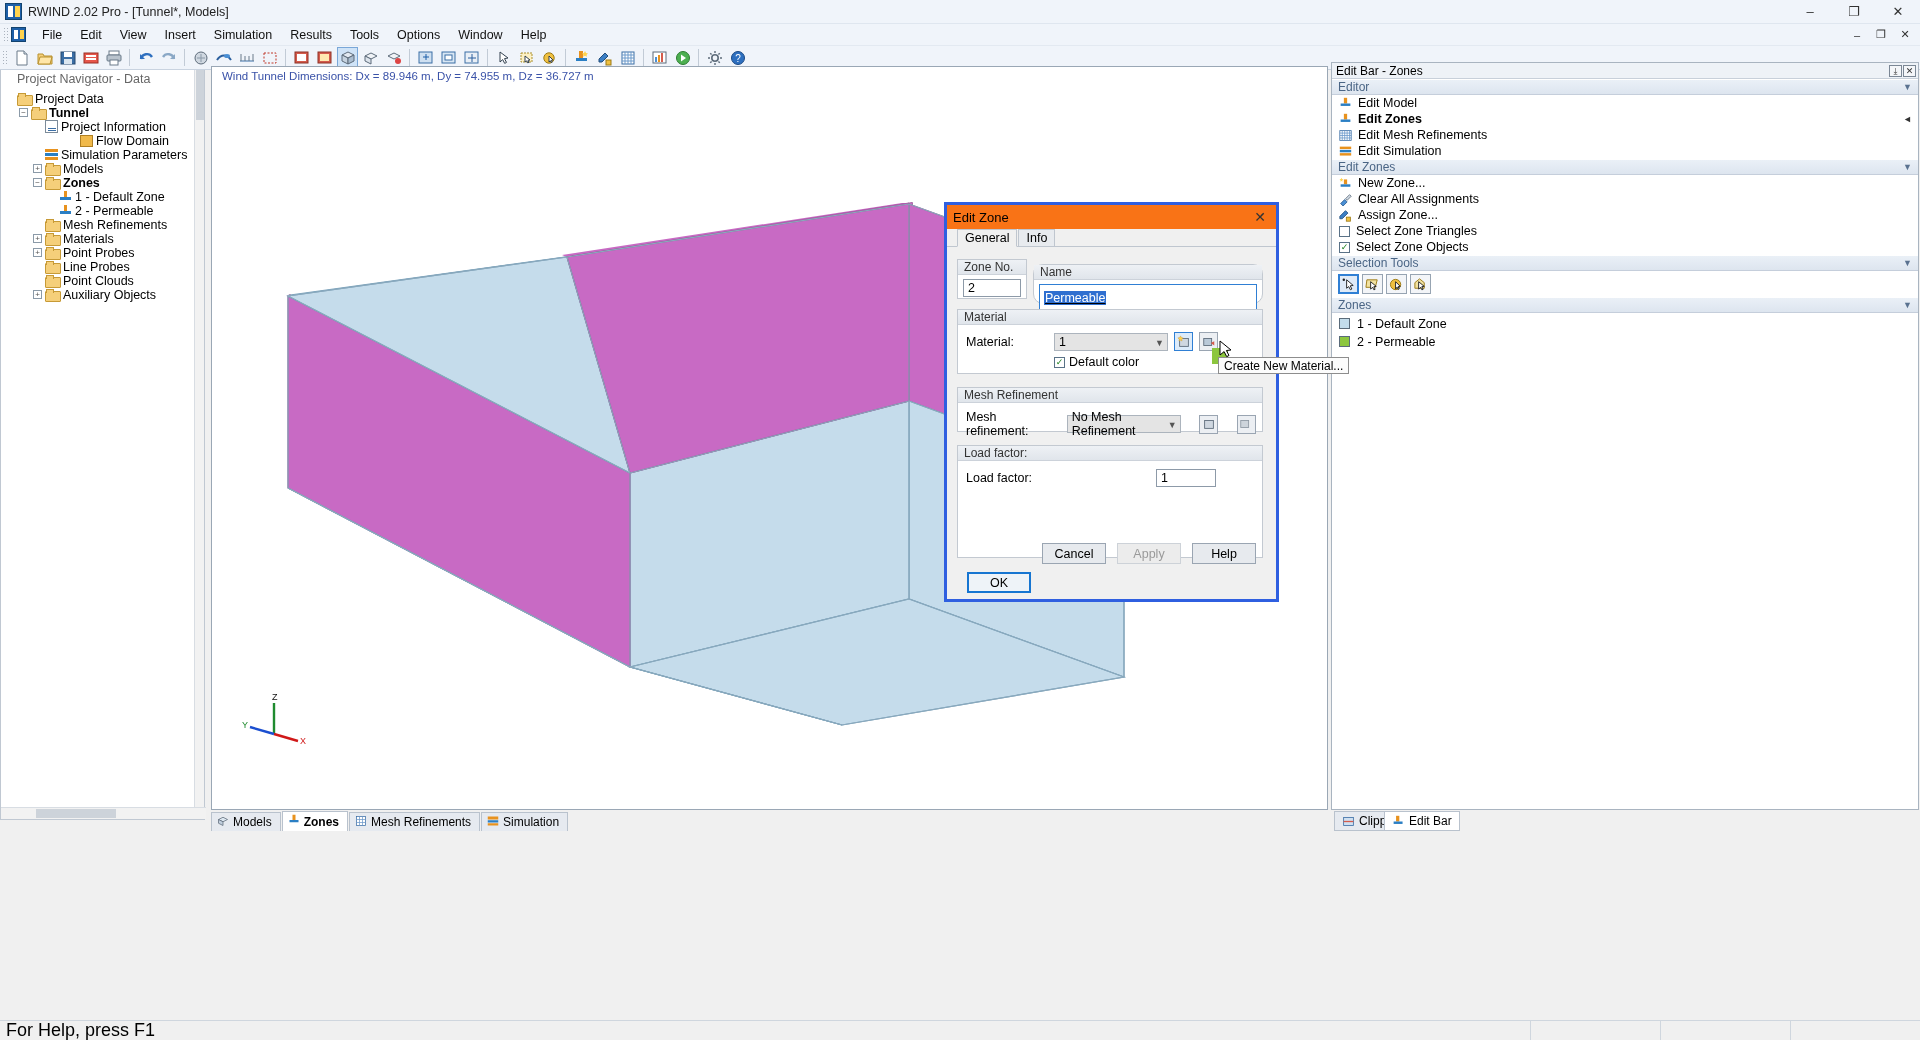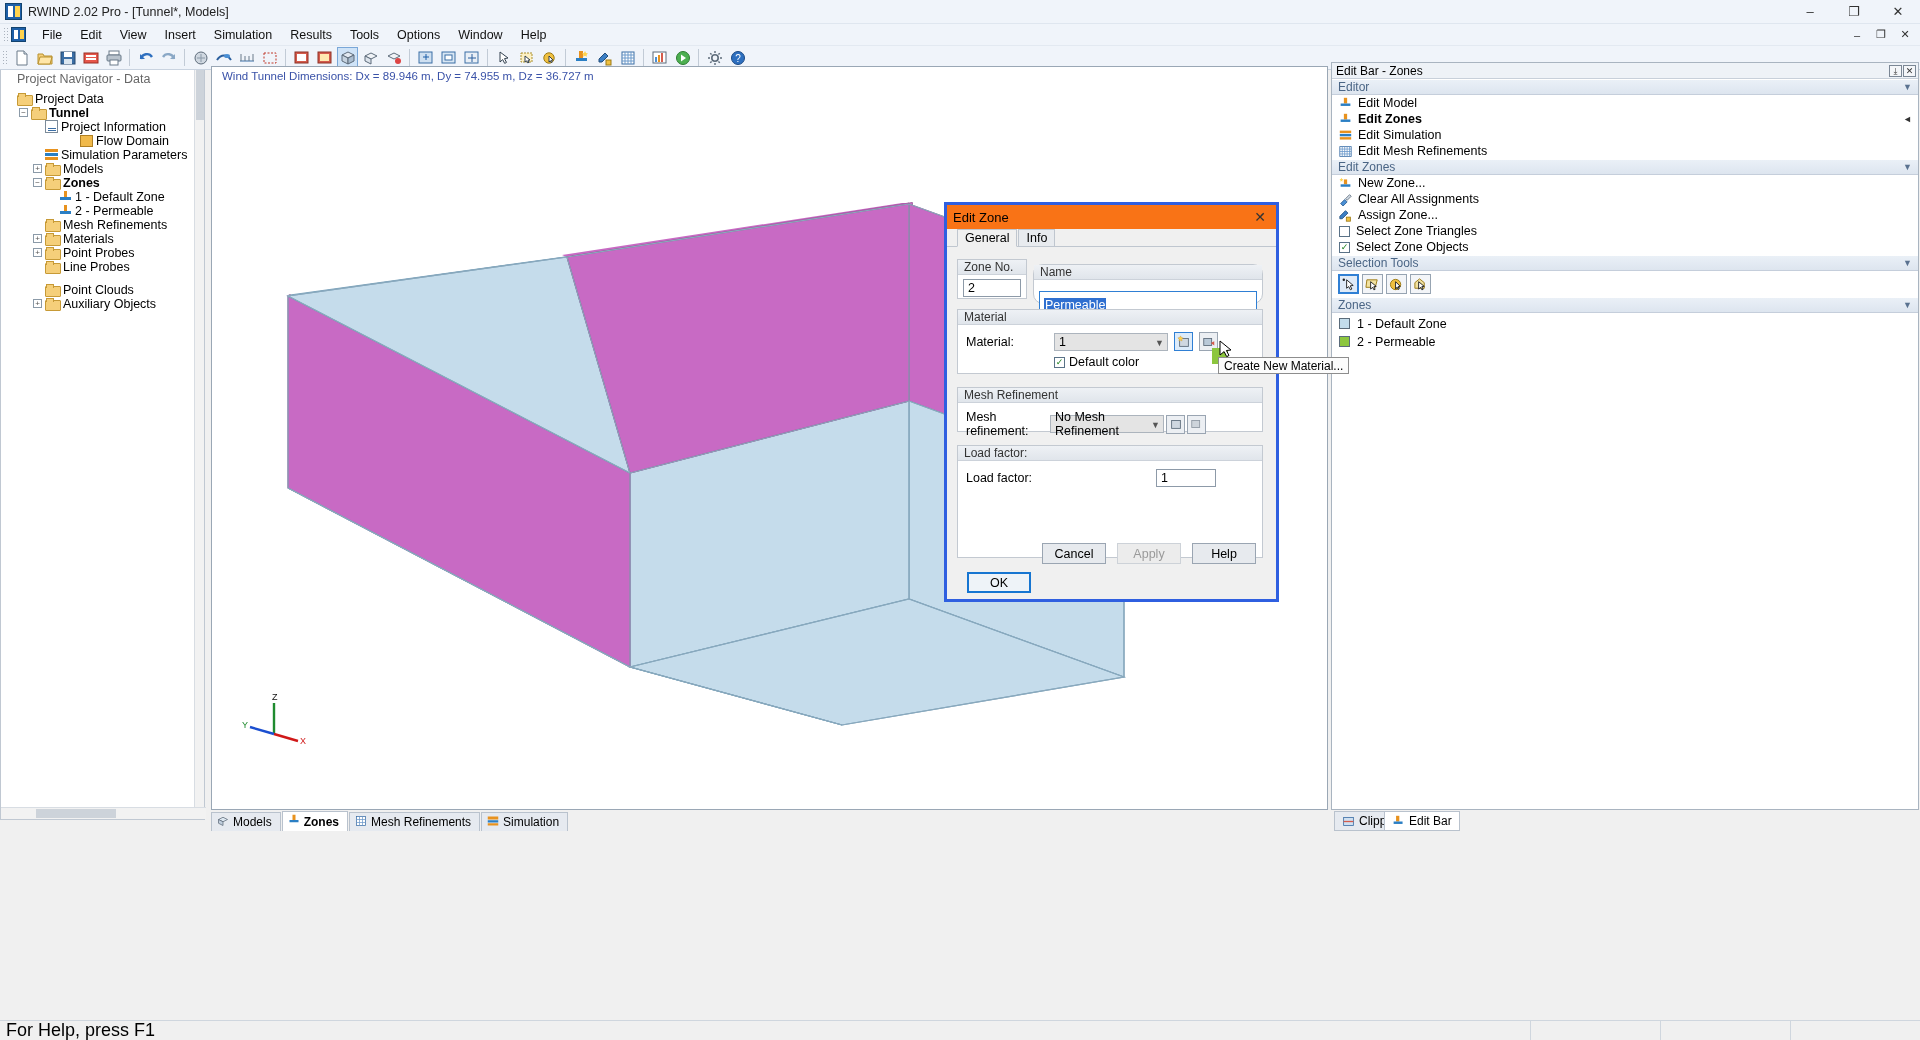--- a/index.html
+++ b/index.html
@@ -561,21 +561,21 @@
         <div class="tnode" style="padding-left: 28px; margin-top: 1px;">
           <span class="exp">+</span>
           <span class="folder"></span>
           <span class="lbl">Point Probes</span>
         </div>
         <div class="tnode" style="padding-left: 28px; margin-top: 1px;">
           <span class="exp none"></span>
           <span class="folder"></span>
           <span class="lbl">Line Probes</span>
         </div>
-        <div class="tnode" style="padding-left: 28px; margin-top: 10px;">
+        <div class="tnode" style="padding-left: 28px; margin-top: 1px;">
           <span class="exp none"></span>
           <span class="folder"></span>
           <span class="lbl">Point Clouds</span>
         </div>
         <div class="tnode" style="padding-left: 28px; margin-top: 1px;">
           <span class="exp">+</span>
           <span class="folder"></span>
           <span class="lbl">Auxiliary Objects</span>
         </div>
       </div>
@@ -711,35 +711,35 @@
               <rect x="6" y="1" width="4" height="7" fill="#e8921e"></rect>
               <rect x="2" y="8" width="12" height="3" fill="#2b7fc4"></rect>
             </svg>
           </span>
           <span>Edit Zones</span>
           <span class="arrow">◄</span>
         </div>
         <div class="eb-item">
           <span style="width:13px;display:flex;">
             <svg width="13" height="13" viewBox="0 0 16 16">
+              <rect x="1" y="2" width="14" height="12" fill="#fff" stroke="#3b6ea5"></rect>
+              <path d="M4 2v12M7 2v12M10 2v12M13 2v12M1 5h14M1 8h14M1 11h14" stroke="#6d9acb"></path>
+            </svg>
+          </span>
+          <span>Edit Mesh Refinements</span>
+        </div>
+        <div class="eb-item">
+          <span style="width:13px;display:flex;">
+            <svg width="13" height="13" viewBox="0 0 16 16">
               <rect x="1" y="2" width="14" height="3" fill="#e8921e"></rect>
               <rect x="1" y="6" width="14" height="3" fill="#2b7fc4"></rect>
               <rect x="1" y="10" width="14" height="3" fill="#e8921e"></rect>
             </svg>
           </span>
           <span>Edit Simulation</span>
-        </div>
-        <div class="eb-item">
-          <span style="width:13px;display:flex;">
-            <svg width="13" height="13" viewBox="0 0 16 16">
-              <rect x="1" y="2" width="14" height="12" fill="#fff" stroke="#3b6ea5"></rect>
-              <path d="M4 2v12M7 2v12M10 2v12M13 2v12M1 5h14M1 8h14M1 11h14" stroke="#6d9acb"></path>
-            </svg>
-          </span>
-          <span>Edit Mesh Refinements</span>
         </div>
         <div class="eb-section">
           <span>Edit Zones</span>
           <span class="chev">▼</span>
         </div>
         <div class="eb-item">
           <span style="width:13px;display:flex;">
             <svg width="13" height="13" viewBox="0 0 16 16">
               <rect x="6" y="3" width="4" height="6" fill="#e8921e"></rect>
               <rect x="2" y="9" width="12" height="3" fill="#2b7fc4"></rect>
@@ -854,21 +854,21 @@
       <div class="dtab">Info</div>
     </div>
 
     <div class="grp" style="left:10px; top:54px; width:70px; height:40px;">
       <div class="grp-hdr">Zone No.</div>
       <div class="fld" style="margin:4px 5px 0 5px; height:18px;">2</div>
     </div>
 
     <div class="grp" style="left:86px; top:59px; width:230px; height:40px;border-radius:10px;">
       <div class="grp-hdr">Name</div>
-      <div class="fld" style="margin:11px 5px 0 5px; height:28px; border:1px solid #2f7fd4;">
+      <div class="fld" style="margin:4px 5px 0 5px; height:28px; border:1px solid #2f7fd4;text-decoration:underline;">
         <span class="sel-text">Permeable</span>
       </div>
     </div>
 
     <div class="grp" style="left:10px; top:104px; width:306px; height:65px;">
       <div class="grp-hdr">Material</div>
       <div style="display:flex; align-items:center; gap:6px; padding:7px 6px 0 8px;">
         <span style="width:82px; font-size:12.5px;">Material:</span>
         <div class="combo" style="width:114px;">
           <span>1</span>
@@ -888,21 +888,21 @@
         </div>
       </div>
       <div style="display:flex; align-items:center; gap:4px; padding:4px 0 0 96px;">
         <span class="cbx">✓</span>
         <span style="font-size:12.5px;">Default color</span>
       </div>
     </div>
 
     <div class="grp" style="left:10px; top:182px; width:306px; height:45px;">
       <div class="grp-hdr">Mesh Refinement</div>
-      <div style="display:flex; align-items:center; gap:2px; padding:7px 6px 0 8px;">
+      <div style="display:flex; align-items:center; gap:2px; padding:7px 6px 0 8px;justify-content:space-between;">
         <span style="width:82px; font-size:12.5px;">Mesh refinement:</span>
         <div class="combo" style="width:114px;">
           <span>No Mesh Refinement</span>
           <span class="cv">▼</span>
         </div>
         <div class="icbtn">
           <svg width="14" height="14" viewBox="0 0 16 16">
             <rect x="3" y="4" width="10" height="9" fill="#cfd7e0" stroke="#5d6b7a"></rect>
           </svg>
         </div>

